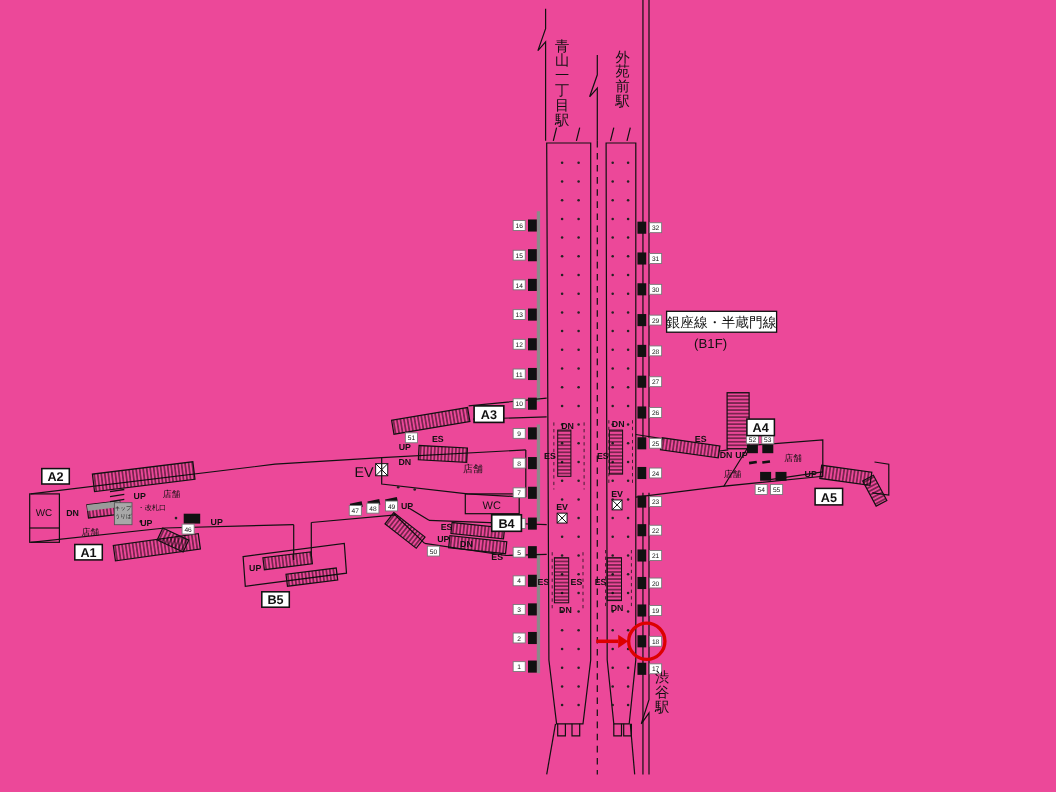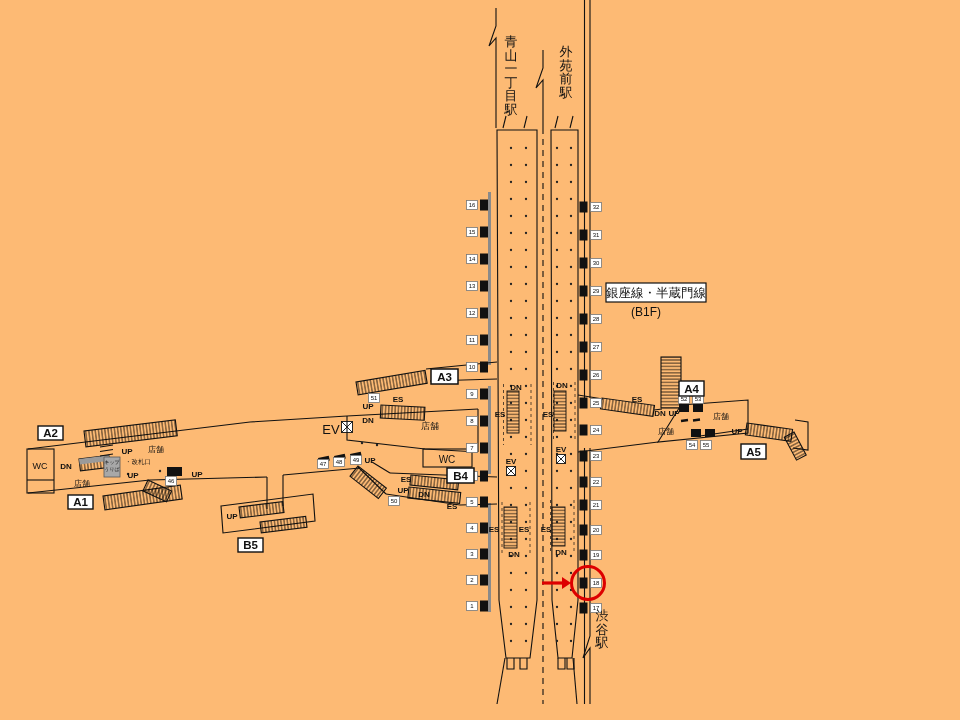--- a/index.html
+++ b/index.html
@@ -1,16 +1,16 @@
 <!DOCTYPE html>
 <html><head>
 <meta charset="utf-8">
 <style>
   html,body{margin:0;padding:0;background:#fff;}
-  .canvas{width:960px;height:720px;position:relative;background:#fdba74;overflow:hidden;}
+  .canvas{width:960px;height:720px;position:relative;background:#ec4899;overflow:hidden;}
   text{font-family:"Liberation Sans","DejaVu Sans",sans-serif;fill:#111;}
   .sm{font-size:8px;font-weight:600;}
   .tiny{font-size:6.5px;}
   .exit{font-size:11.5px;font-weight:bold;}
   .vname{font-size:13px;}
   svg *{vector-effect:none;}
 </style>
 </head>
 <body>
 

